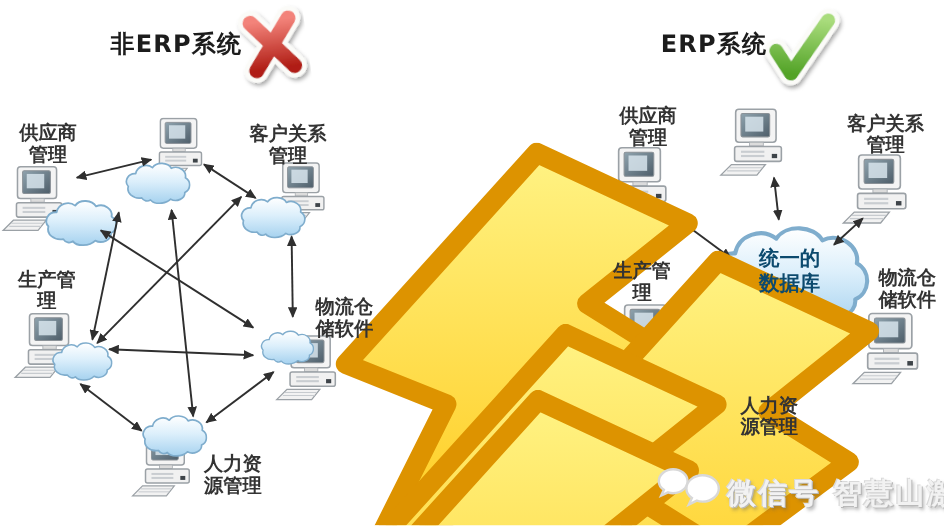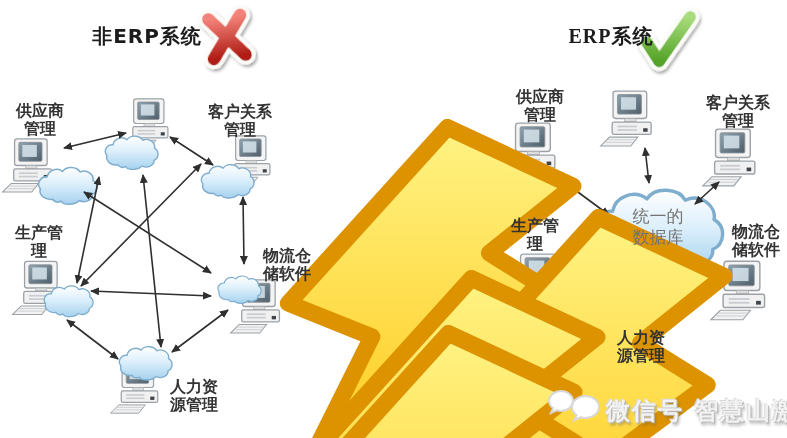--- a/index.html
+++ b/index.html
@@ -9,21 +9,21 @@
   }
   .panel-title{
     position:absolute;font-size:20px;font-weight:700;color:#1c1c1c;
     text-align:center;letter-spacing:1px;z-index:6;
   }
   .nlabel{
     position:absolute;font-size:16px;font-weight:700;color:#333333;
     text-align:center;line-height:1.15;white-space:pre-line;z-index:6;
   }
   .cloud-label{
-    position:absolute;font-size:17px;font-weight:400;color:#737373;
+    position:absolute;font-size:17px;font-weight:700;color:#0c4a6e;
     text-align:center;line-height:1.25;white-space:pre-line;z-index:6;
   }
   svg.icon{position:absolute;overflow:visible;}
   .pc-icon{z-index:3;}
   .cloud-icon{z-index:4;}
   #links{position:absolute;left:0;top:0;z-index:5;pointer-events:none;}
   .watermark-text{
     position:absolute;font-size:24px;font-weight:700;letter-spacing:2px;
     color:#f2f2f2;z-index:7;white-space:nowrap;
     text-shadow:1px 1px 0 #b9b9b9,-1px -1px 0 #d9d9d9,2px 3px 3px rgba(90,90,90,.45);
@@ -136,21 +136,21 @@
   <svg class="icon cloud-icon" style="left:42px;top:279px;" width="52" height="43">
       <use href="#cloud"></use>
     </svg>
   <svg class="icon cloud-icon" style="left:216px;top:271px;" width="46" height="36">
       <use href="#cloud"></use>
     </svg>
   <svg class="icon cloud-icon" style="left:117px;top:343px;" width="56" height="39">
       <use href="#cloud"></use>
     </svg>
 
-  <div class="panel-title" style="left:556px;top:23px;width:110px;font-family:Liberation Serif, serif;">ERP系统</div>
+  <div class="panel-title" style="left:540px;top:23px;width:110px;">ERP系统</div>
 
   <svg class="icon" style="left:638px;top:6px;" width="58" height="70" viewBox="0 0 58 70">
     <g transform="rotate(5 29 35)" filter="url(#ds)">
       <path d="M9 38 L23 56 L50 9" fill="none" stroke="#fbfbf8" stroke-width="19" stroke-linecap="round" stroke-linejoin="round"></path>
       <path d="M9 38 L23 56 L50 9" fill="none" stroke="url(#greenGrad)" stroke-width="11.5" stroke-linecap="round" stroke-linejoin="round"></path>
     </g>
   </svg>
 
   <div class="nlabel" style="left:506px;top:88px;width:68px;">供应商
 管理</div>

